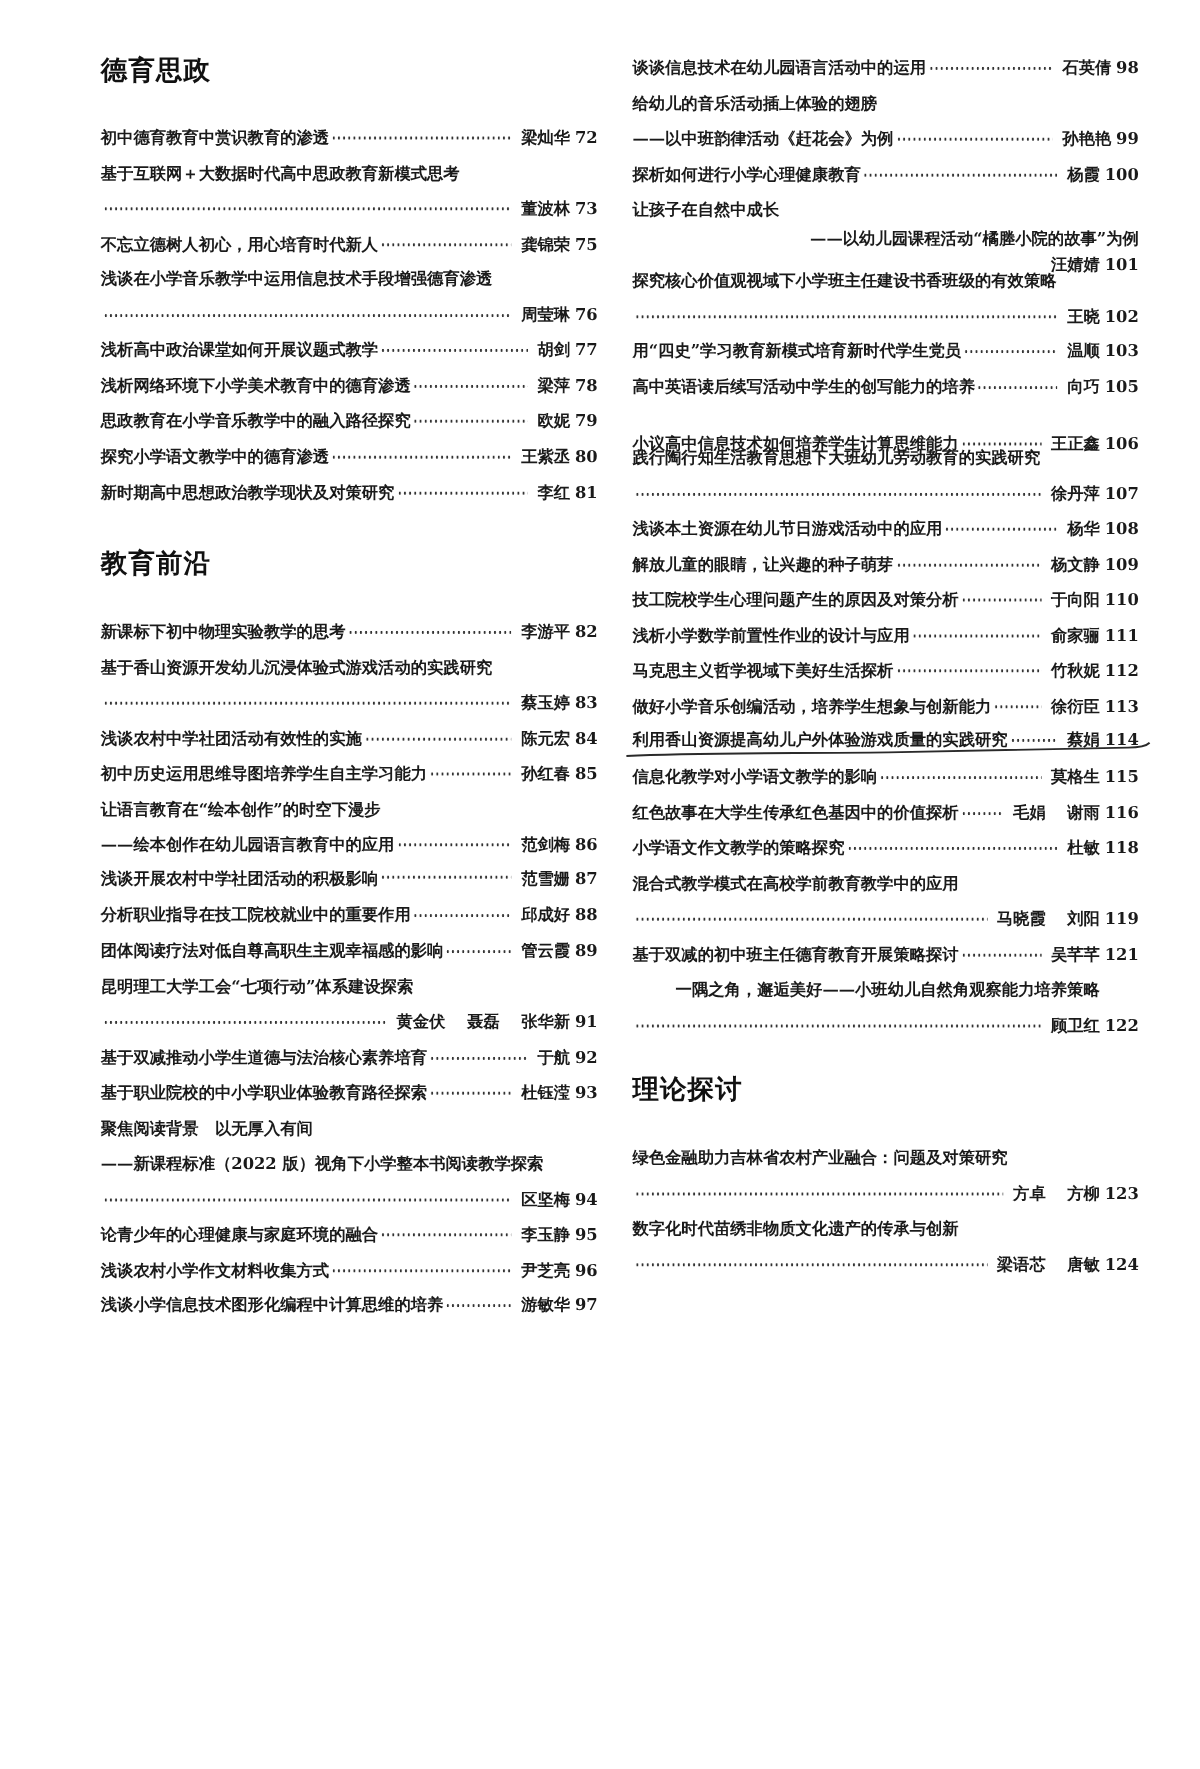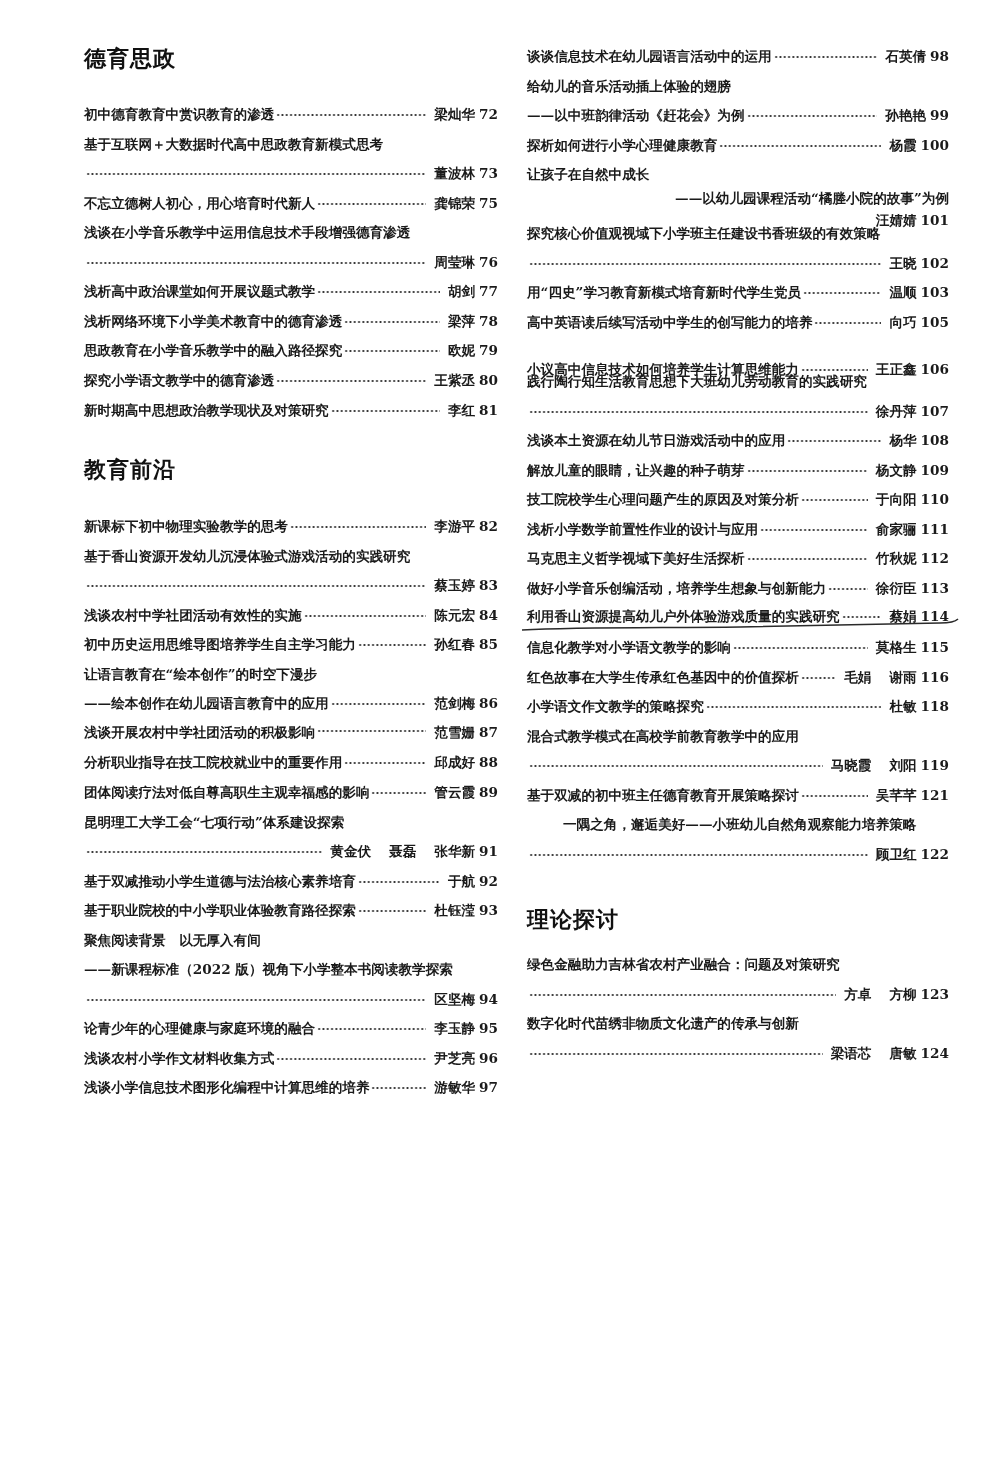--- a/index.html
+++ b/index.html
@@ -395,21 +395,21 @@
     <div style="position: absolute; left: 0px; right: 0px; top: 0px;">
       <div class="line" style="top: 810.3px; margin-left: 36px;">
         <span class="t">一隅之角，邂逅美好——小班幼儿自然角观察能力培养策略</span>
         <span style="flex: 1 1 auto;"></span>
       </div>
       <div class="line" style="top: 839.85px; justify-content: space-between;">
         <span class="dots"></span>
         <span class="a"><span>顾卫红</span><span class="pg">122</span></span>
       </div>
     </div>
-    <div class="section-title" style="top: 893px; margin-top: 12px;">理论探讨</div>
+    <div class="section-title" style="top: 893px;">理论探讨</div>
     <div style="position: absolute; left: 0px; right: 0px; top: 0px;">
       <div class="line" style="top: 950px;">
         <span class="t">绿色金融助力吉林省农村产业融合：问题及对策研究</span>
         <span style="flex: 1 1 auto;"></span>
       </div>
       <div class="line" style="top: 979.55px;">
         <span class="dots"></span>
         <span class="a"><span>方卓</span><span class="sep"></span><span>方柳</span><span class="pg">123</span></span>
       </div>
     </div>

